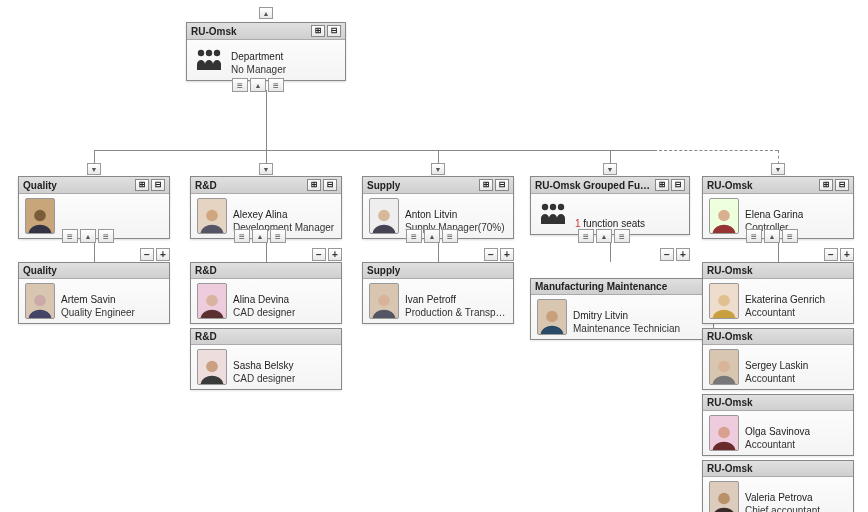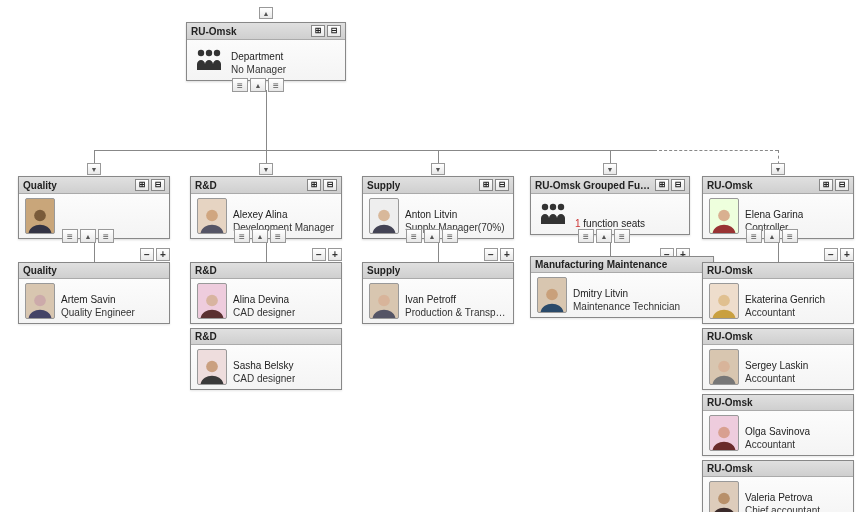--- a/index.html
+++ b/index.html
@@ -449,21 +449,21 @@
           </svg>
         </div>
         <div class="info">
           <div class="name">Ivan Petroff</div>
           <div class="role">Production &amp; Transport Plann...</div>
         </div>
       </div>
   </div>
 </div>
 
-<div class="child-stack" style="left:530px;top:256px;width:184px;">
+<div class="child-stack" style="left:530px;top:278px;width:184px;">
   <div class="child-card">
     <div class="node-header">
         <span class="title">Manufacturing Maintenance</span>
       </div>
     <div class="node-body">
         <div class="avatar">
           <svg viewBox="0 0 24 24">
             <circle cx="12" cy="9" r="5" fill="#c9a07a"></circle>
             <path d="M2 26c0-6 5-9 10-9s10 3 10 9z" fill="#2a4a6a"></path>
           </svg>

